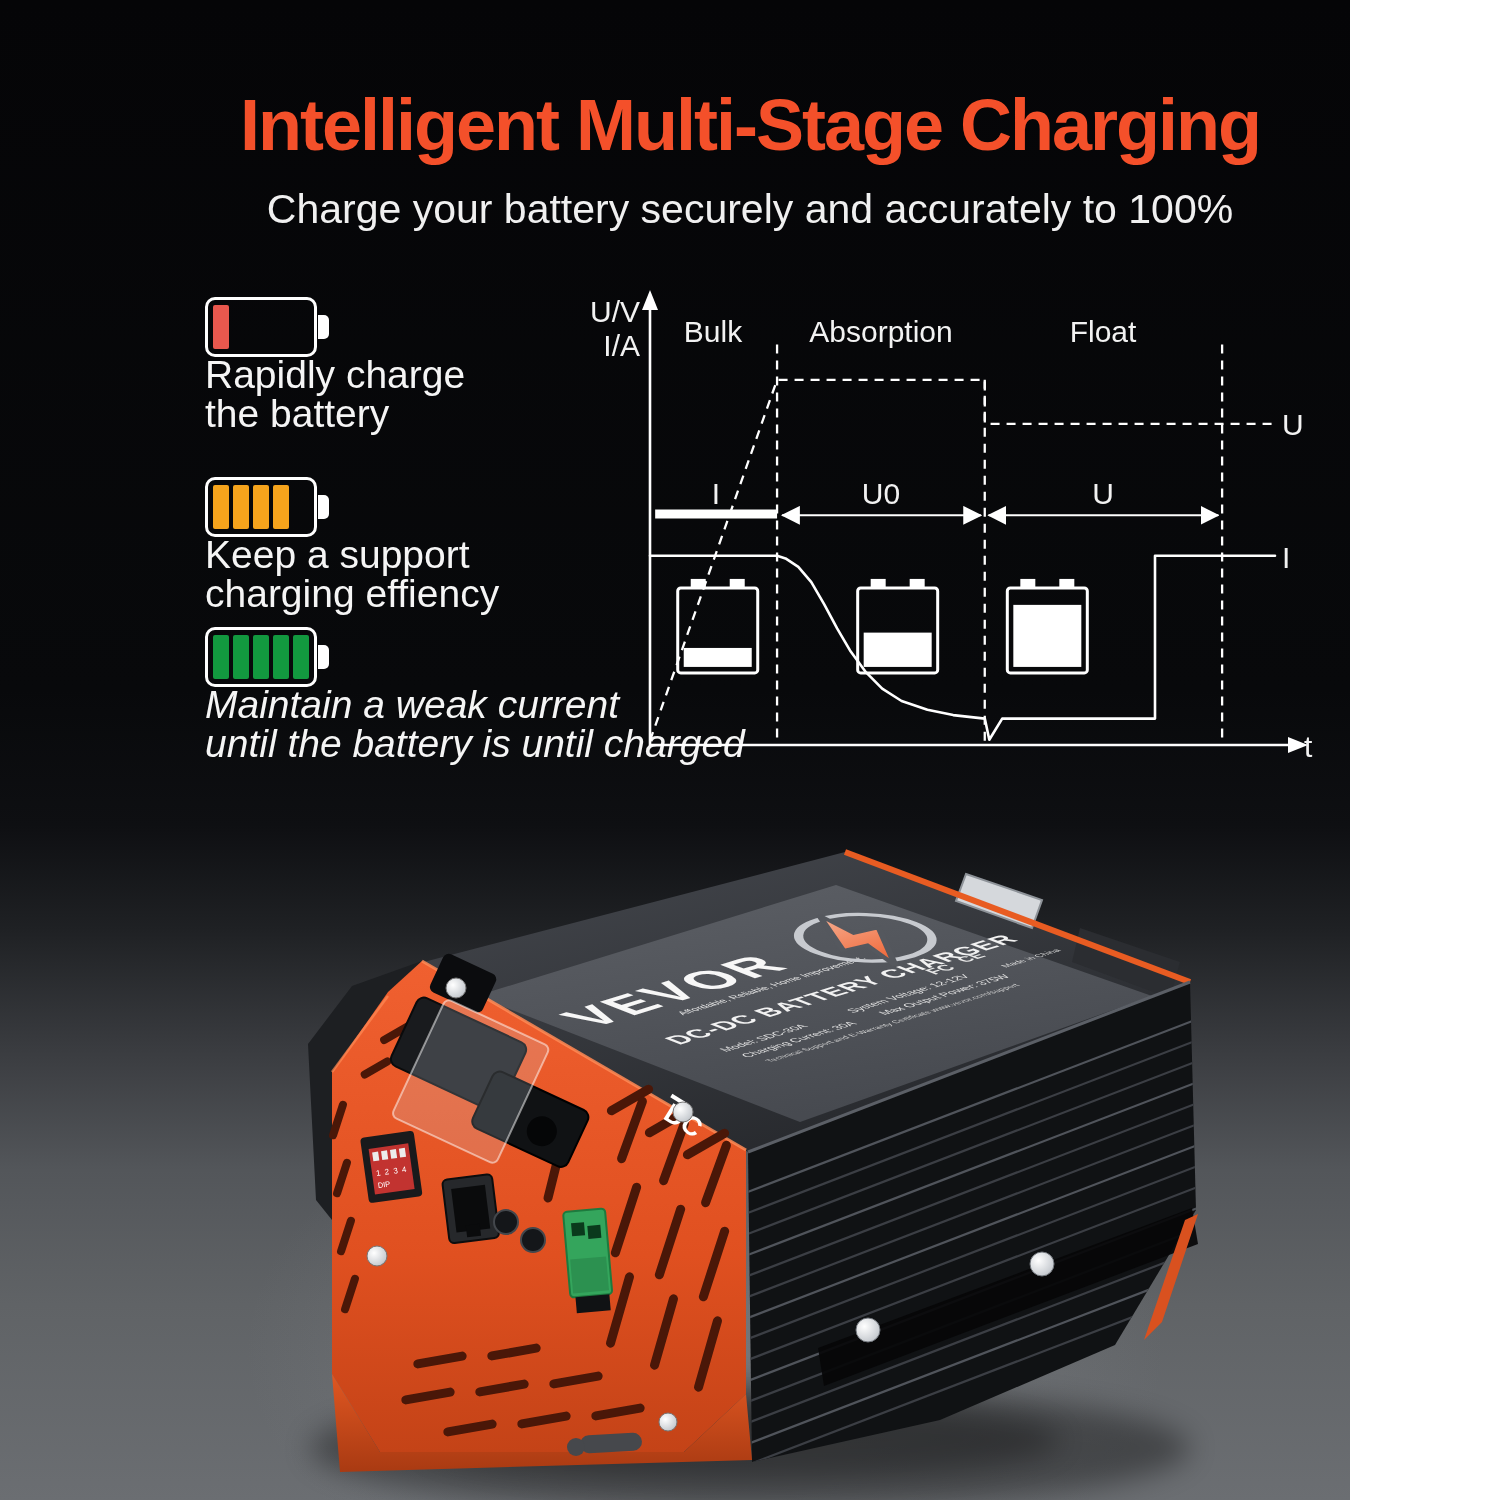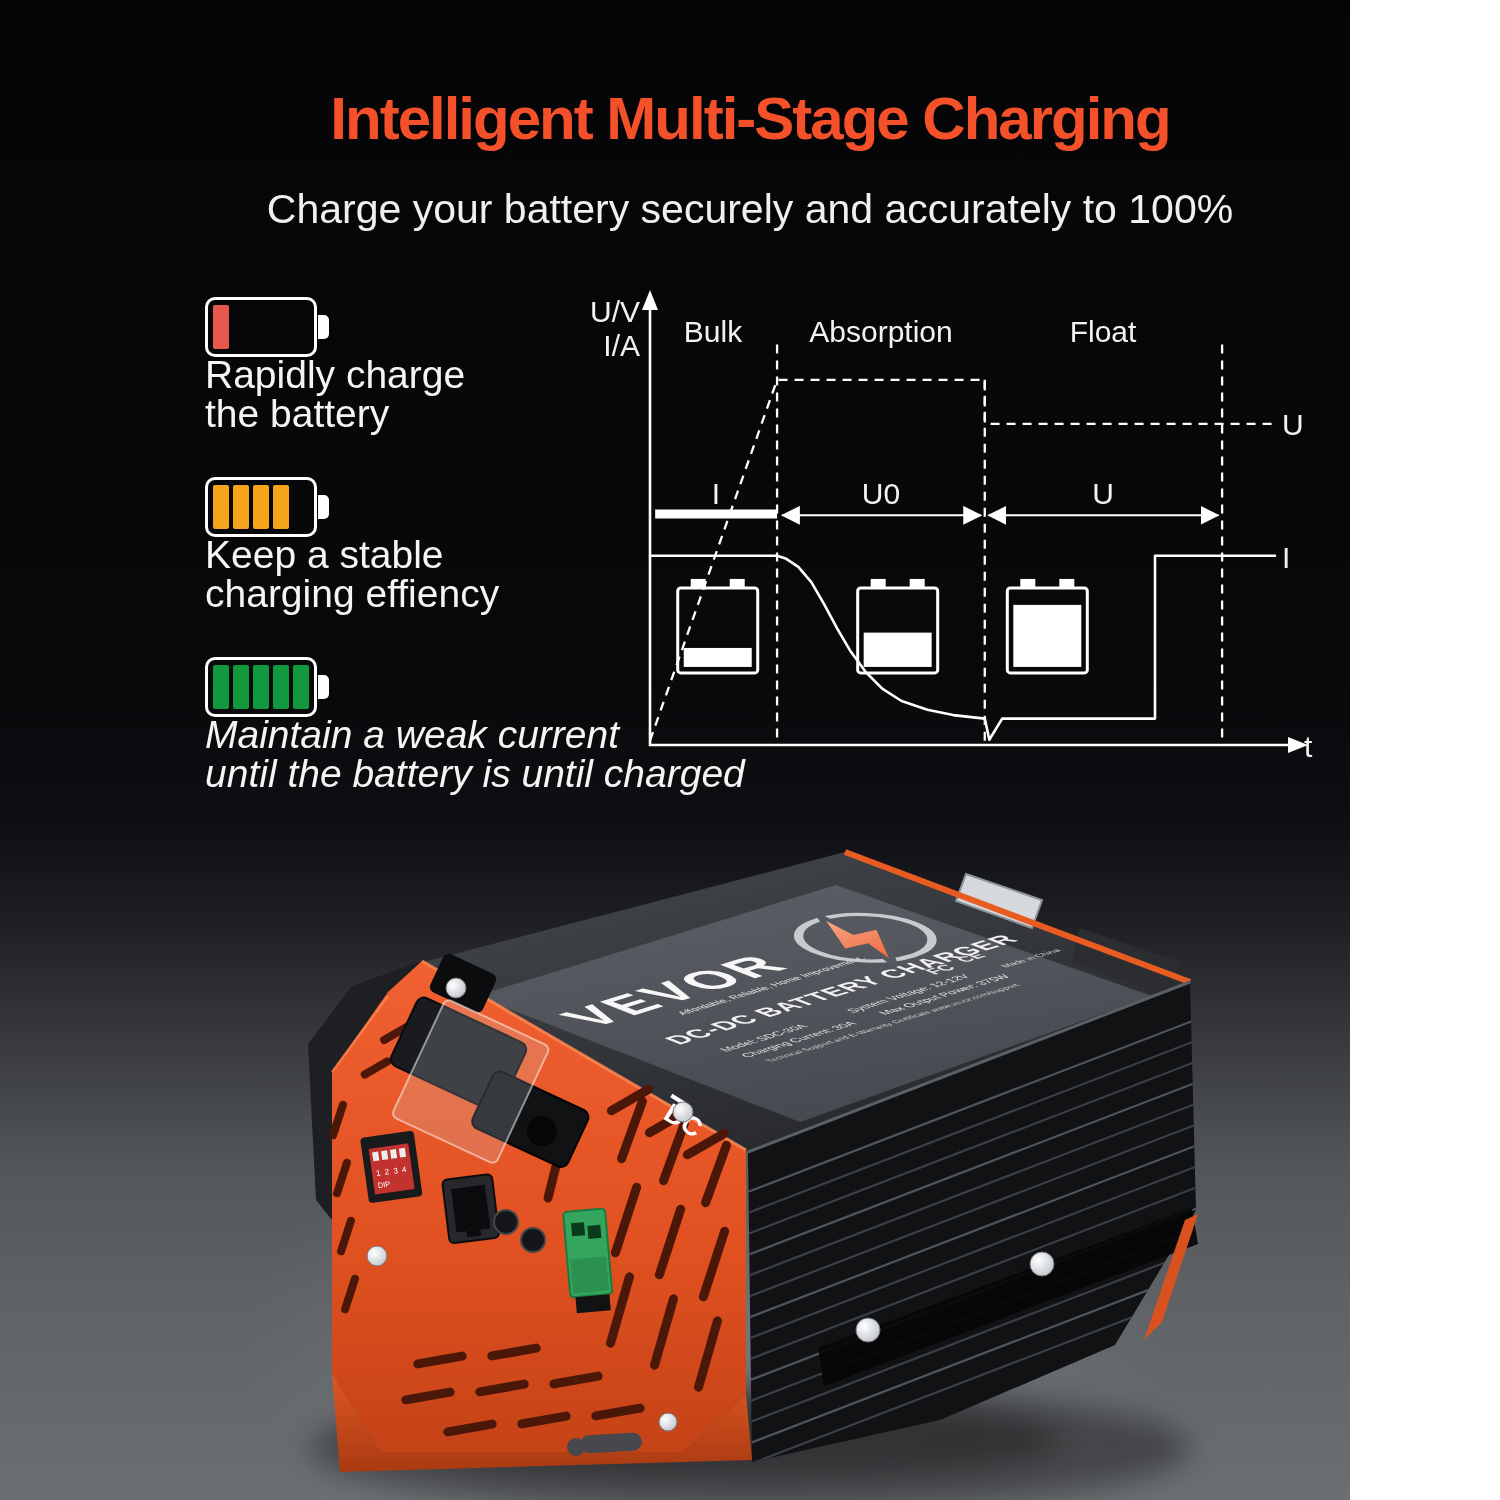--- a/index.html
+++ b/index.html
@@ -7,41 +7,41 @@
     position:relative;width:1500px;height:1500px;overflow:hidden;
     font-family:"Liberation Sans","DejaVu Sans",sans-serif;
     background-image:
       radial-gradient(ellipse 640px 380px at 47% 90%, rgba(158,161,166,.30), rgba(158,161,166,0) 72%),
       linear-gradient(180deg,#050507 0%,#08090b 46%,#0e0f12 55%,#1f2124 62%,#3a3c40 70%,#53565a 78%,#606366 87%,#6b6e72 100%);
   }
   .white-margin{position:absolute;top:0;left:1350px;width:150px;height:1500px;background:#ffffff;}
   
   .title{
     position:absolute;top:84px;left:0;width:1500px;text-align:center;
-    font-size:60px;font-weight:800;letter-spacing:-2px;color:#f4502a;margin:0;
+    font-size:72px;font-weight:800;letter-spacing:-2px;color:#f4502a;margin:0;
   }
   .subtitle{
     position:absolute;top:186px;left:0;width:1500px;text-align:center;
     font-size:41px;font-weight:400;color:#f0f0f0;margin:0;
   }
   
   .feature{position:absolute;left:205px;}
   .feature-battery{
     position:relative;width:96px;height:44px;border:3px solid #fff;border-radius:10px;
     padding:5px;display:flex;gap:4px;align-items:stretch;
   }
   .feature-battery .nub{
     position:absolute;right:-15px;top:50%;transform:translateY(-50%);
     width:11px;height:24px;background:#fff;border-radius:0 5px 5px 0;
   }
   .feature-battery .bar{display:block;width:16px;height:44px;border-radius:2px;}
   .feature-text{position:absolute;left:0;width:560px;color:#f5f5f5;font-size:39px;line-height:39px;font-weight:500;white-space:nowrap;}
   #feature-0{top:297px;} #feature-0 .feature-text{top:58px;}
   #feature-1{top:477px;} #feature-1 .feature-text{top:58px;}
-  #feature-2{top:657px;font-style:italic;} #feature-2 .feature-text{top:58px;}
+  #feature-2{top:627px;font-style:italic;} #feature-2 .feature-text{top:58px;}
   
   .chart{position:absolute;left:560px;top:280px;}
   .chart text{fill:#f2f2f2;font-size:30px;font-family:"Liberation Sans","DejaVu Sans",sans-serif;}
   .axis{stroke:#fff;stroke-width:2.6;fill:none;}
   .dash{stroke:#fff;stroke-width:2.3;stroke-dasharray:9 7;fill:none;}
   .solid{stroke:#fff;stroke-width:2.6;fill:none;stroke-linejoin:round;stroke-linecap:round;}
   .thin{stroke-width:2.1;}
   .thick{stroke:#fff;stroke-width:9;}
   .batt-outline{stroke:#fff;stroke-width:3;fill:none;}
   
@@ -71,21 +71,21 @@
     <div class="feature-battery">
       <span class="bars" style="display:flex;gap:4px;">
           <span class="bar" style="background: rgb(246, 164, 28);"></span>
           <span class="bar" style="background: rgb(246, 164, 28);"></span>
           <span class="bar" style="background: rgb(246, 164, 28);"></span>
           <span class="bar" style="background: rgb(246, 164, 28);"></span>
         </span>
       <span class="nub"></span>
     </div>
     <div class="feature-text">
-      <span>Keep a stable</span><br>
+      <span>Keep a support</span><br>
       <span>charging effiency</span>
     </div>
   </div>
   <div class="feature" id="feature-2">
     <div class="feature-battery">
       <span class="bars" style="display:flex;gap:4px;">
           <span class="bar" style="background: rgb(18, 153, 63);"></span>
           <span class="bar" style="background: rgb(18, 153, 63);"></span>
           <span class="bar" style="background: rgb(18, 153, 63);"></span>
           <span class="bar" style="background: rgb(18, 153, 63);"></span>

